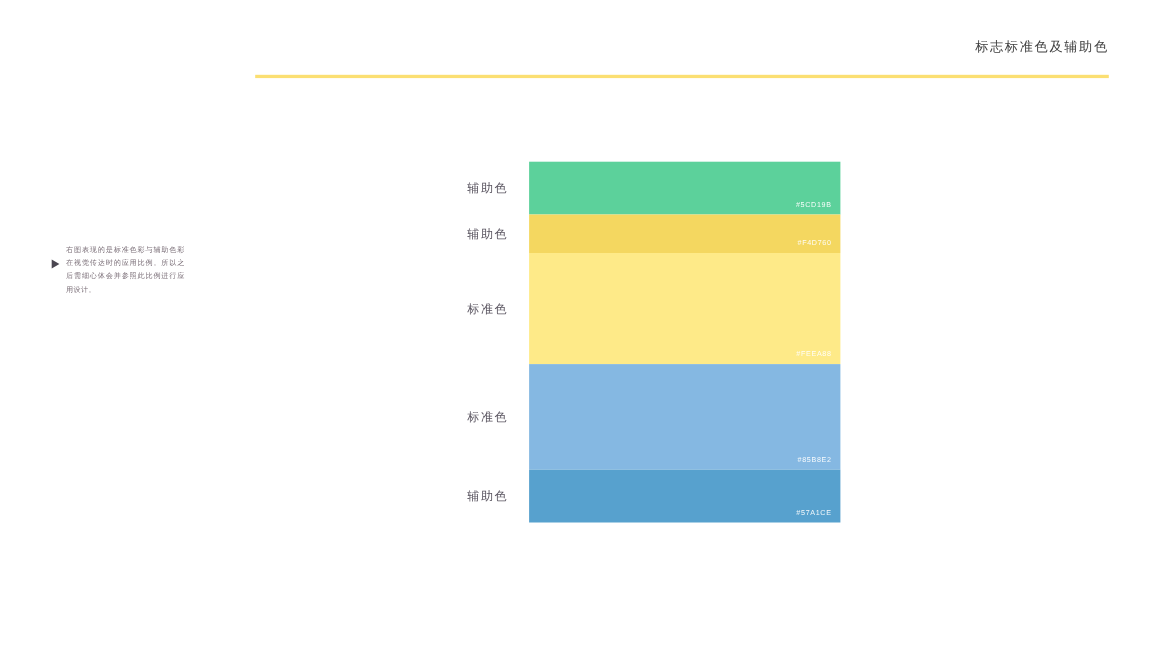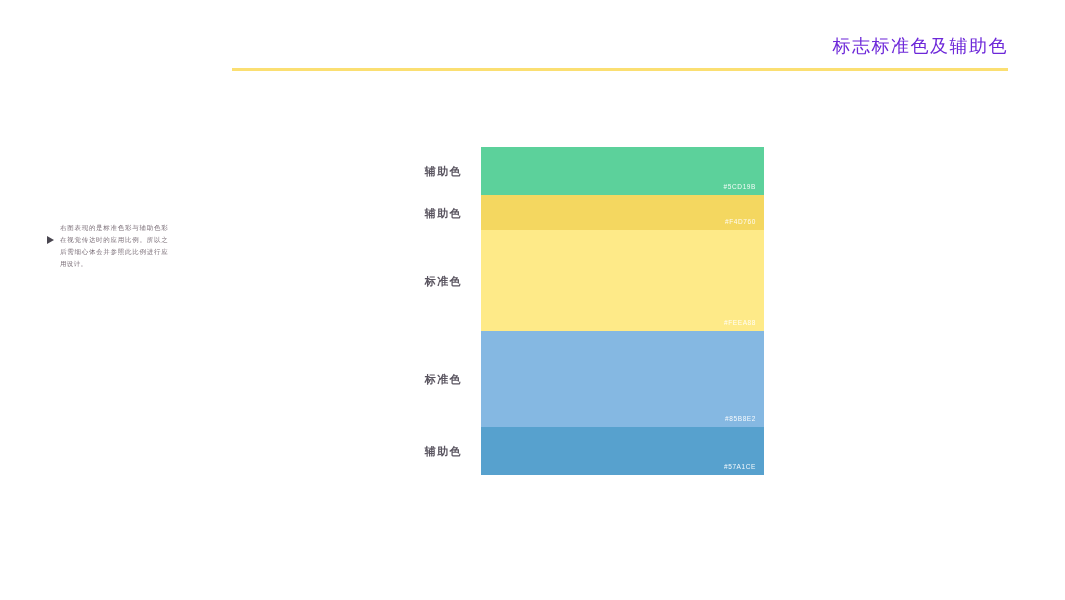--- a/index.html
+++ b/index.html
@@ -21,23 +21,23 @@
     position: absolute;
     left: 0;
     top: 0;
     width: 1065px;
     height: 80px;
   }
   #header-title {
     position: absolute;
     right: 57px;
     top: 34px;
-    font-size: 18px;
+    font-size: 12px;
     letter-spacing: 1.5px;
-    color: #6d28d9;
+    color: #404040;
     font-weight: 500;
     white-space: nowrap;
   }
   #header-rule {
     position: absolute;
     left: 232px;
     top: 68px;
     width: 776px;
     height: 2.5px;
     background: #fbdf72;
@@ -96,21 +96,20 @@
   .swatch-label {
     position: absolute;
     right: 100%;
     margin-right: 19px;
     top: 50%;
     transform: translateY(-50%);
     font-size: 11px;
     letter-spacing: 1.4px;
     color: #5a5560;
     white-space: nowrap;
-    font-weight: bold;
   }
 </style>
 </head>
 <body>
 
 <div id="page-header">
   <div id="header-title">标志标准色及辅助色</div>
   <div id="header-rule"></div>
 </div>
 

